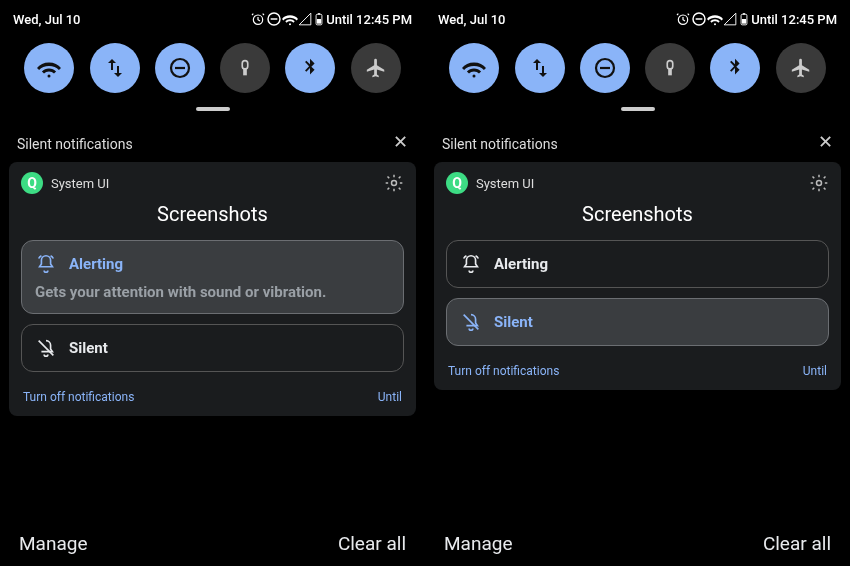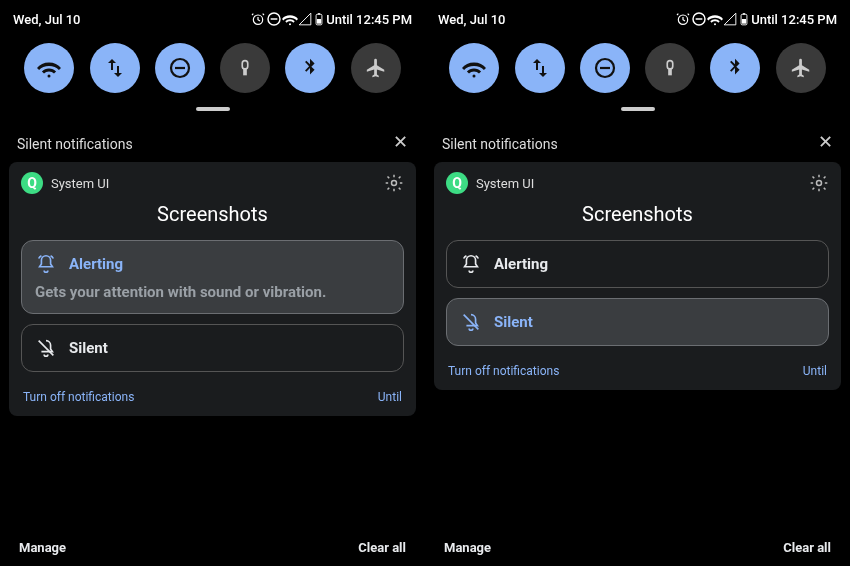--- a/index.html
+++ b/index.html
@@ -93,23 +93,22 @@
   .opt-desc { font-size: 15px; color: #9aa0a6; margin-top: 8px; }
   .opt-icon { color: #8ab4f8; }
   .opt-icon.white { color: #e8eaed; }
   .card-actions {
     display: flex; justify-content: space-between; align-items: center;
     padding: 8px 2px 6px 2px;
   }
   .link-blue { color: #8ab4f8; font-size: 12px; cursor: pointer; }
   .footer {
     display: flex; justify-content: space-between; align-items: flex-start;
-    padding: 14px 14px 6px 14px; font-size: 13px; color: #e8eaed;
+    padding: 14px 14px 6px 14px; font-size: 19px; color: #e8eaed;
     margin-top: auto;
-    font-weight: bold;
   }
   .footer span { cursor: pointer; }
   svg { display: block; }
 </style>
 </head>
 <body>
 
 <svg width="0" height="0" style="position:absolute">
   <defs>
     <g id="i-wifi">

